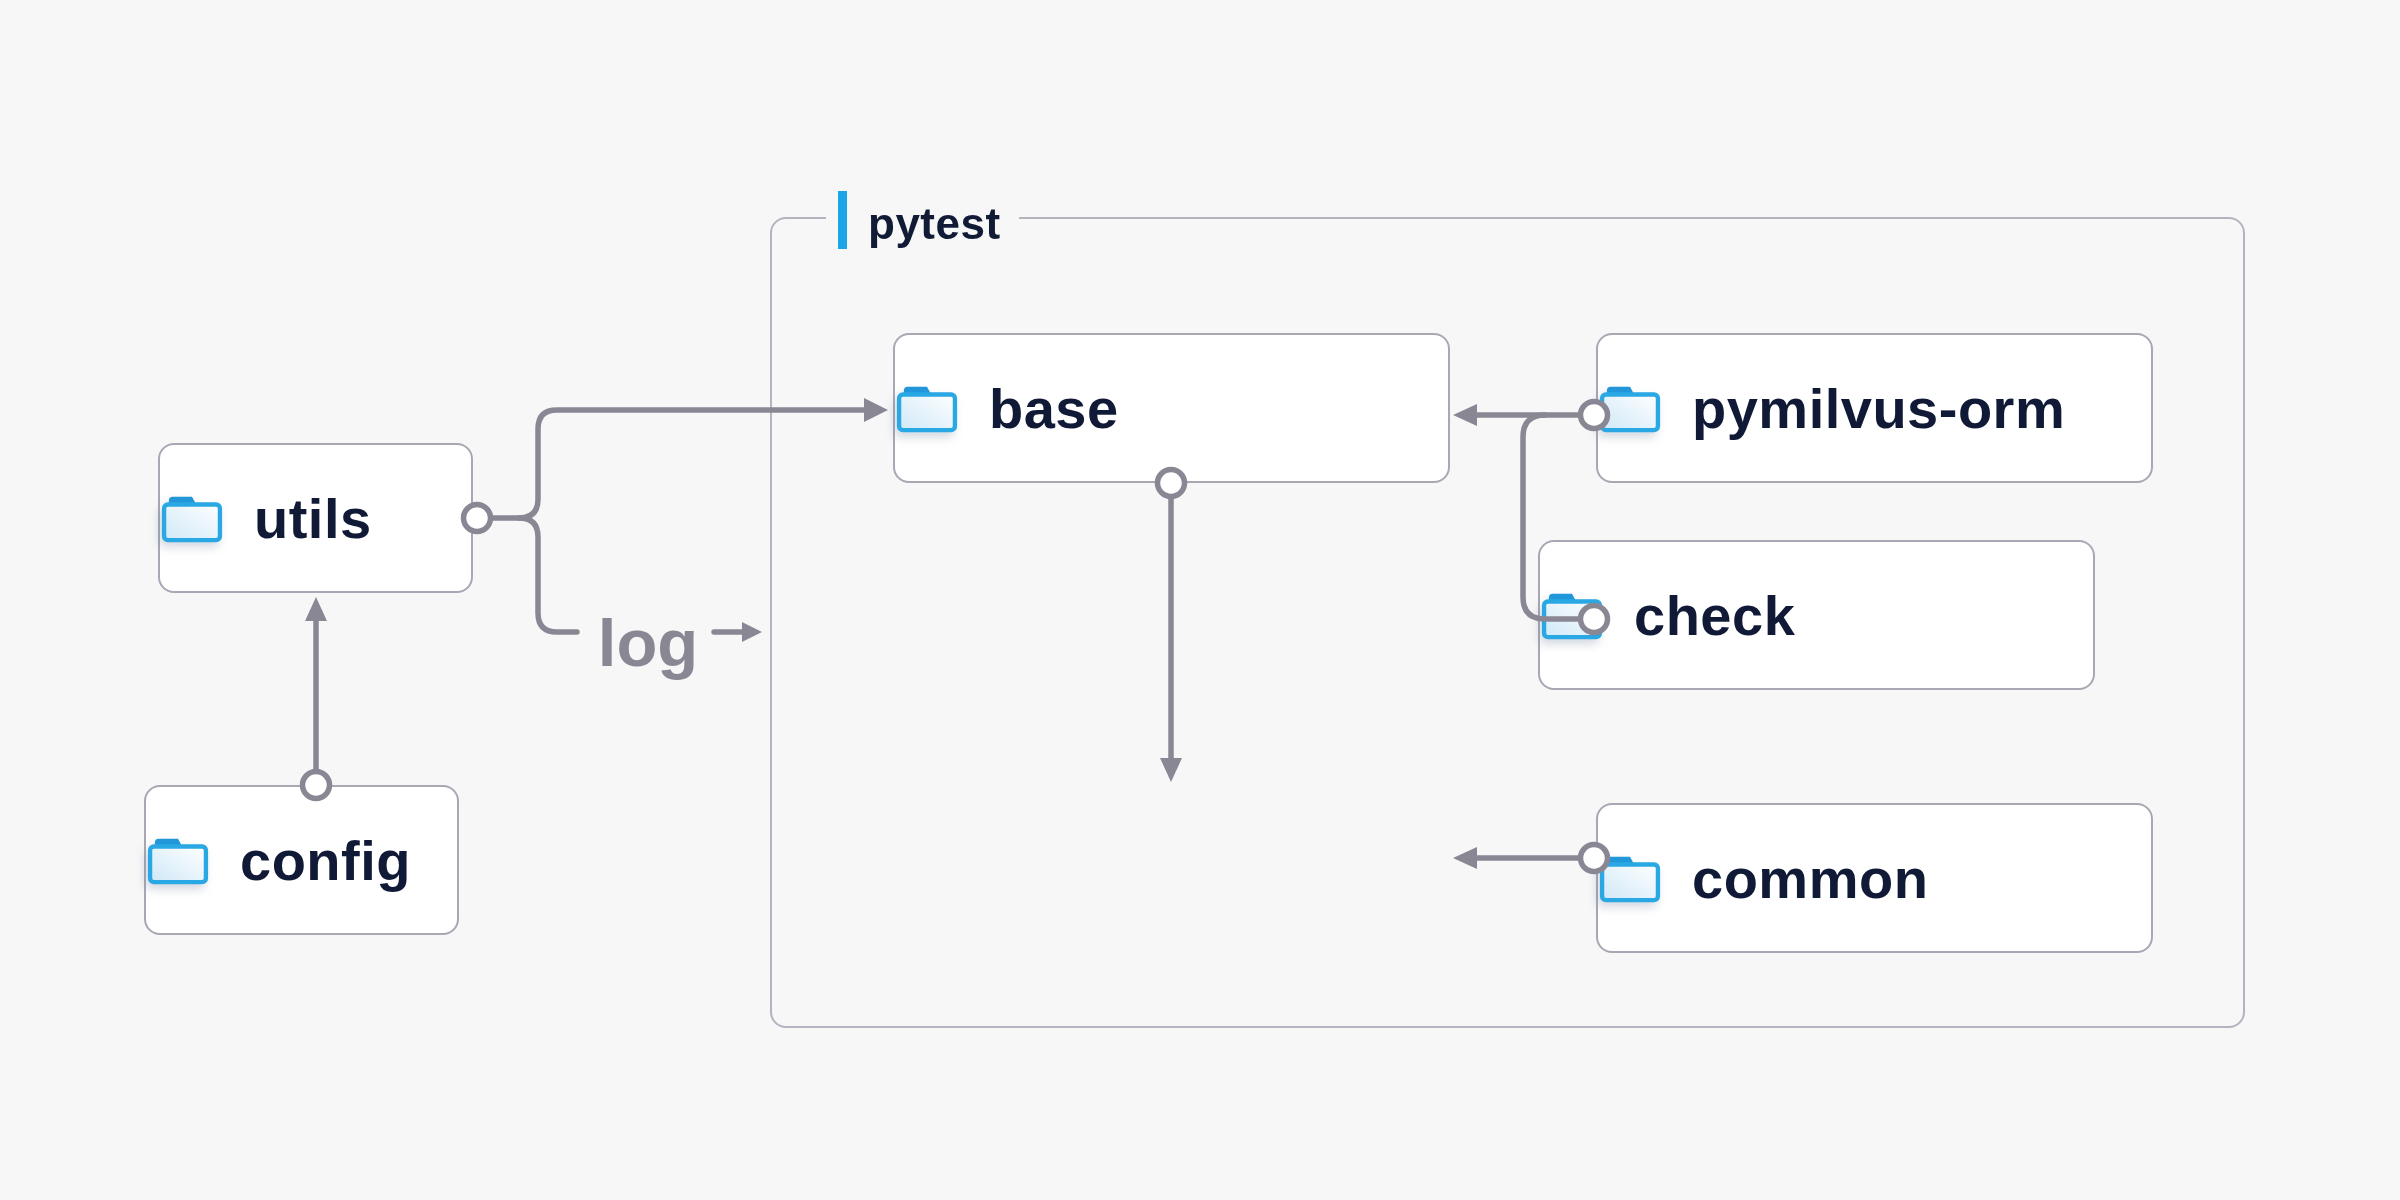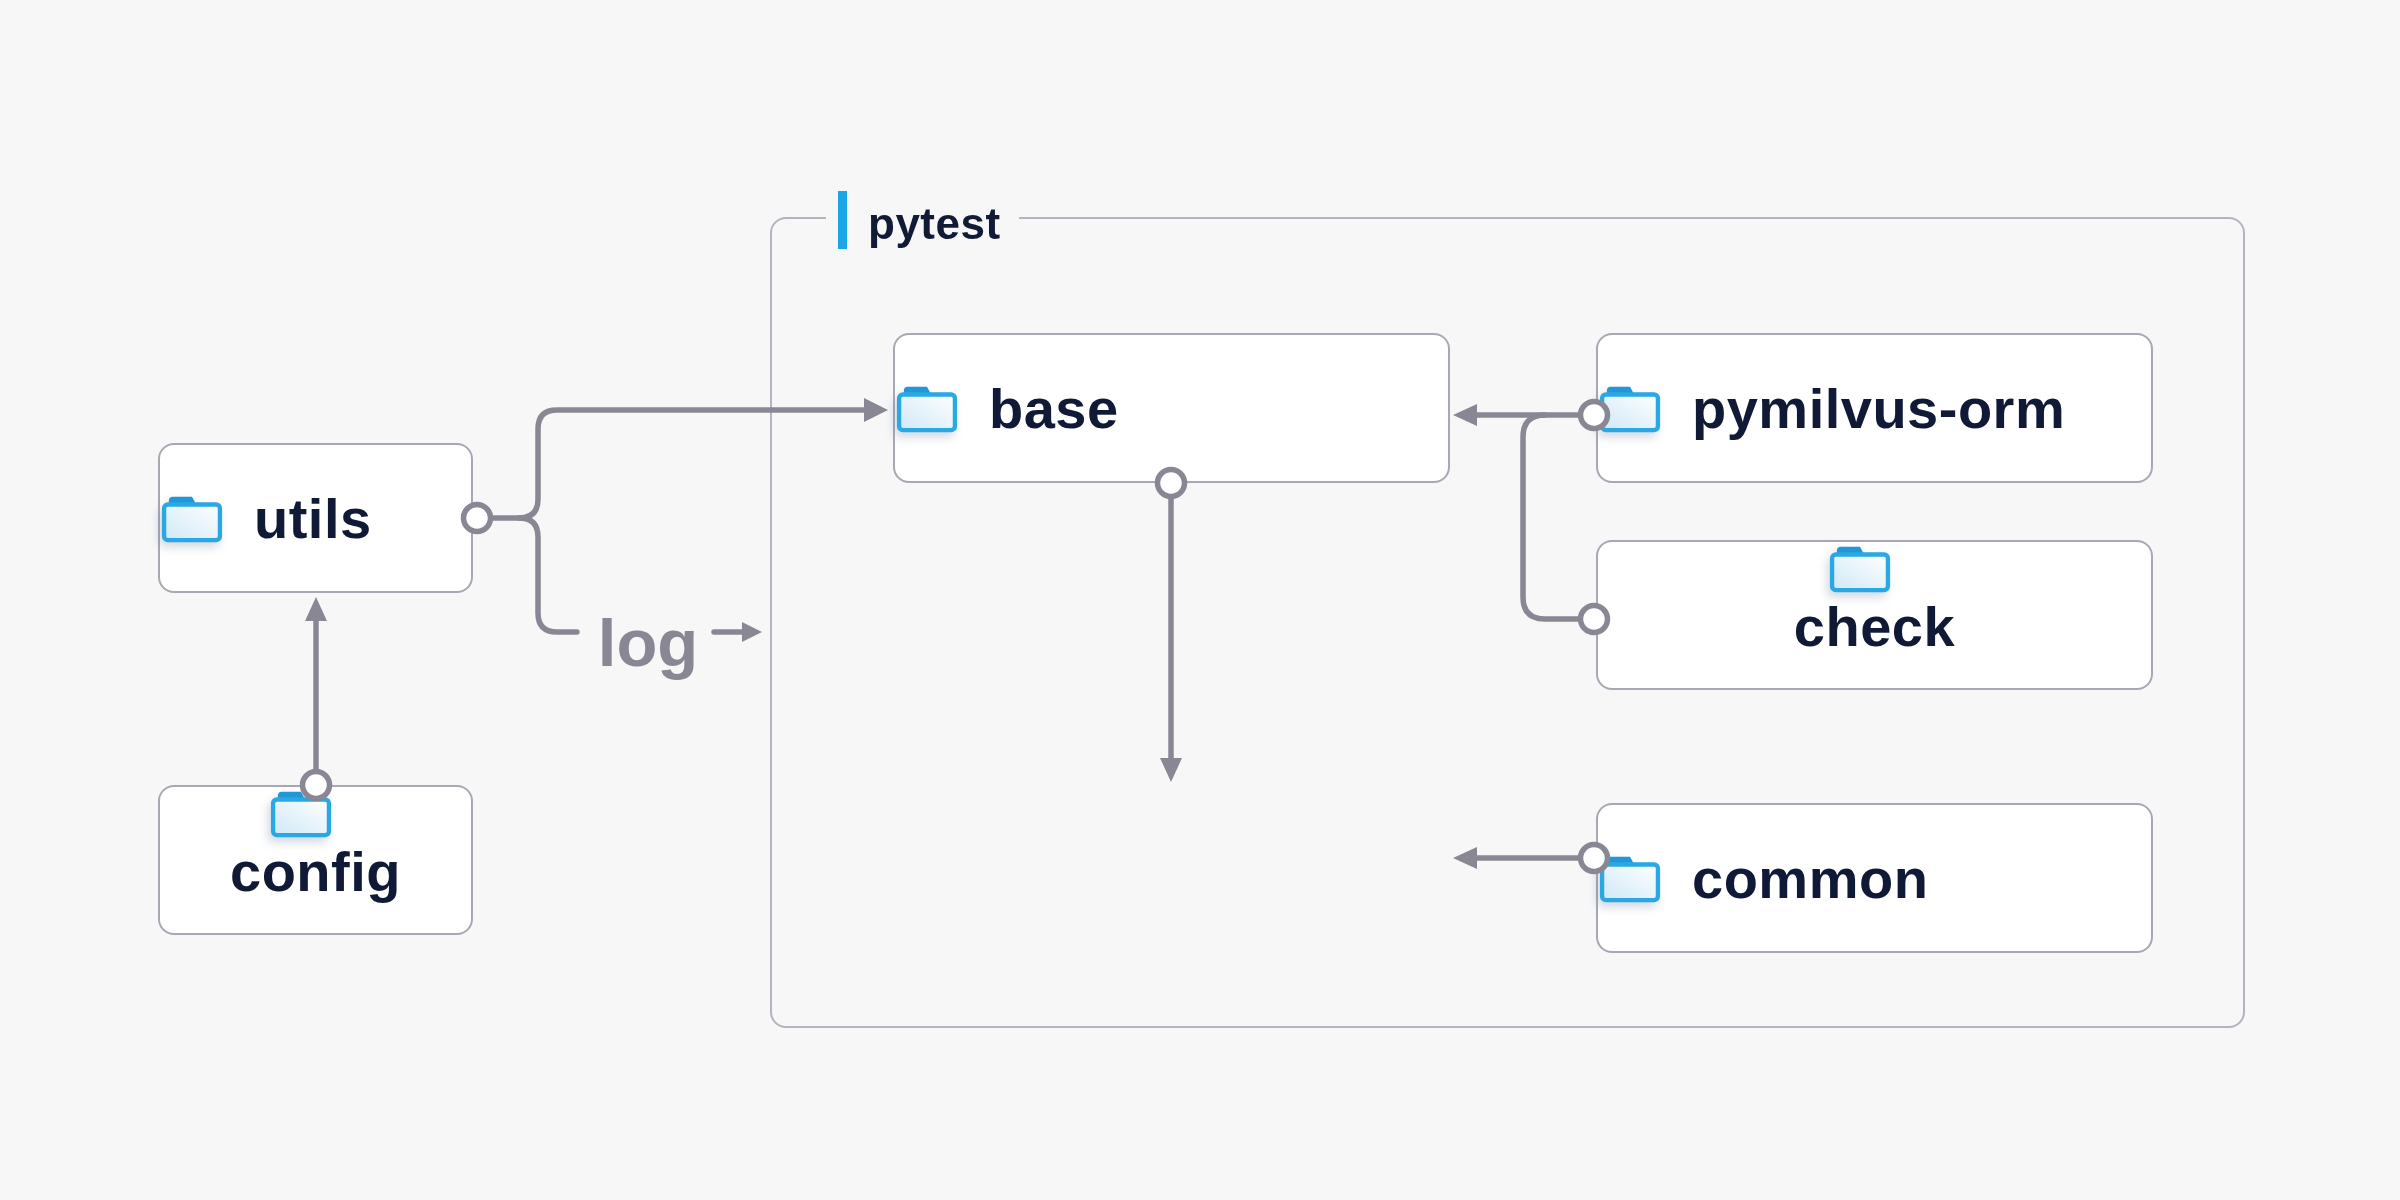--- a/index.html
+++ b/index.html
@@ -146,21 +146,21 @@
   <div class="edge-label">log</div>
 
   <div class="node" style="left:158px;top:443px;width:315px;height:150px;">
     <svg class="folder" viewBox="0 0 66 54">
       <path d="M 9 18 L 9 9 Q 9 5 13 5 L 33 5 L 40 18 Z" fill="#2196d8"></path>
       <rect x="4" y="13" width="58" height="37" rx="4" fill="url(#fold-grad)" stroke="#29a8e3" stroke-width="4.5"></rect>
     </svg>
     <span class="nlabel">utils</span>
   </div>
 
-  <div class="node" style="left:158px;top:785px;width:315px;height:150px;flex-direction:column;">
+  <div class="node" style="left:144px;top:785px;width:315px;height:150px;">
     <svg class="folder" viewBox="0 0 66 54">
       <path d="M 9 18 L 9 9 Q 9 5 13 5 L 33 5 L 40 18 Z" fill="#2196d8"></path>
       <rect x="4" y="13" width="58" height="37" rx="4" fill="url(#fold-grad)" stroke="#29a8e3" stroke-width="4.5"></rect>
     </svg>
     <span class="nlabel">config</span>
   </div>
 
   <div class="node" style="left:893px;top:333px;width:557px;height:150px;">
     <svg class="folder" viewBox="0 0 66 54">
       <path d="M 9 18 L 9 9 Q 9 5 13 5 L 33 5 L 40 18 Z" fill="#2196d8"></path>
@@ -170,21 +170,21 @@
   </div>
 
   <div class="node" style="left:1596px;top:333px;width:557px;height:150px;">
     <svg class="folder" viewBox="0 0 66 54">
       <path d="M 9 18 L 9 9 Q 9 5 13 5 L 33 5 L 40 18 Z" fill="#2196d8"></path>
       <rect x="4" y="13" width="58" height="37" rx="4" fill="url(#fold-grad)" stroke="#29a8e3" stroke-width="4.5"></rect>
     </svg>
     <span class="nlabel">pymilvus-orm</span>
   </div>
 
-  <div class="node" style="left:1596px;top:540px;width:557px;height:150px;flex-direction:column;">
+  <div class="node" style="left:1538px;top:540px;width:557px;height:150px;">
     <svg class="folder" viewBox="0 0 66 54">
       <path d="M 9 18 L 9 9 Q 9 5 13 5 L 33 5 L 40 18 Z" fill="#2196d8"></path>
       <rect x="4" y="13" width="58" height="37" rx="4" fill="url(#fold-grad)" stroke="#29a8e3" stroke-width="4.5"></rect>
     </svg>
     <span class="nlabel">check</span>
   </div>
 
 
   <div class="node" style="left:1596px;top:783px;width:557px;height:150px;margin-top:20px;">
     <svg class="folder" viewBox="0 0 66 54">

